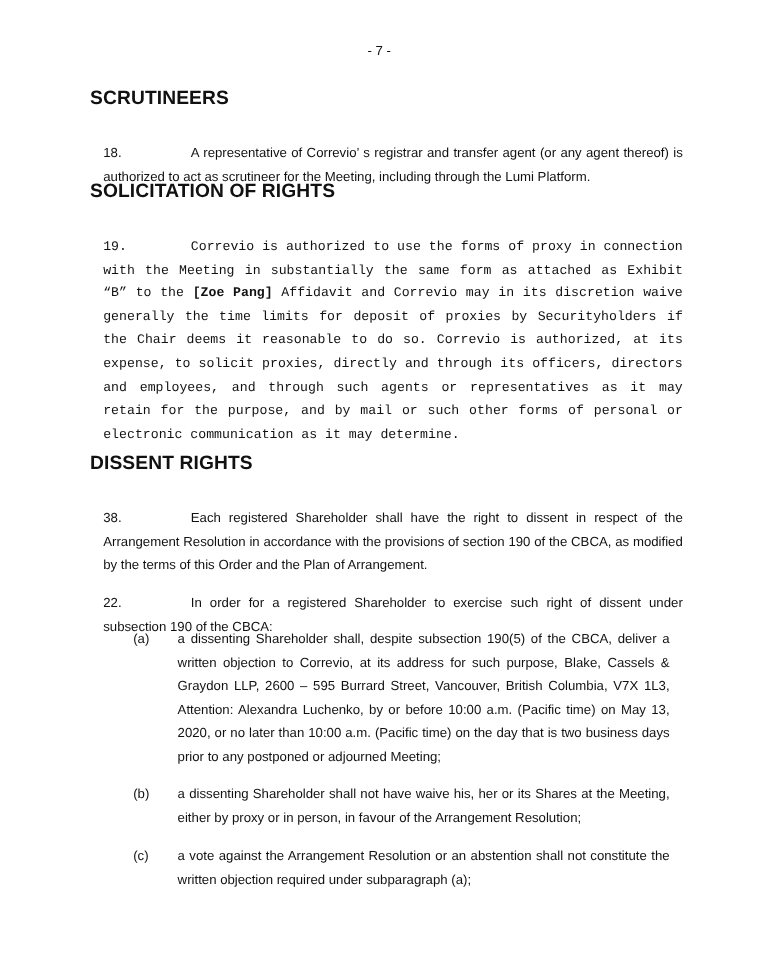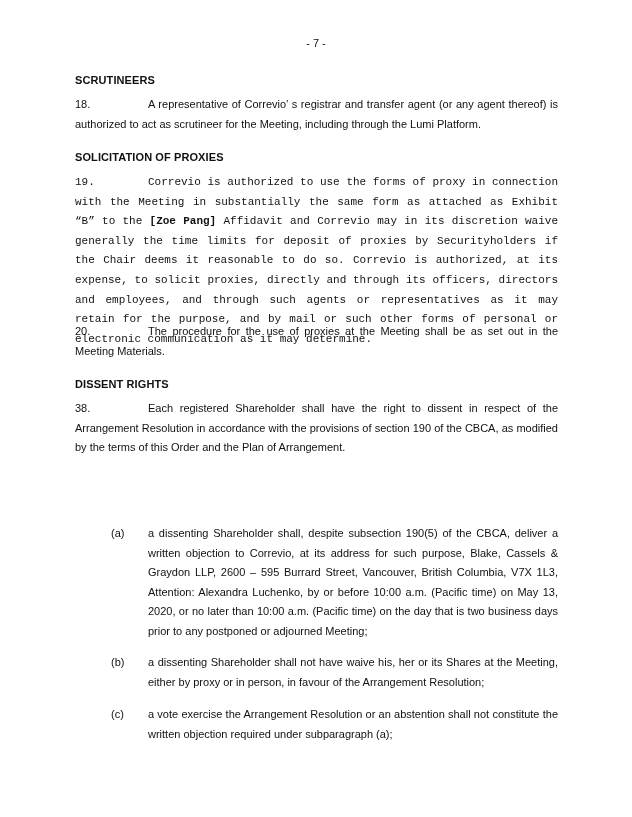--- a/index.html
+++ b/index.html
@@ -1,62 +1,62 @@
 <!DOCTYPE html>
 <html><head>
 <meta charset="utf-8">
 <style>
   html, body { margin: 0; padding: 0; background: #ffffff; }
   body { width: 632px; height: 817px; position: relative; overflow: hidden;
          font-family: "Liberation Sans", sans-serif; color: #111; font-size: 11px; }
   .page { position: absolute; left: 0; top: 0; width: 632px; height: 817px; }
   .pnum { position: absolute; top: 37px; left: 0; width: 632px; text-align: center; font-size: 11px; }
-  .heading { position: absolute; left: 75px; font-weight: bold; font-size: 11px; letter-spacing: 0.1px; }
-  .para { position: absolute; left: 75px; width: 483px; line-height: 19.6px; text-align: justify; font-size: 11px; }
+  .heading { position: absolute; left: 75px; font-weight: bold; font-size: 16px; letter-spacing: 0.1px; }
+  .para { position: absolute; left: 86px; width: 483px; line-height: 19.6px; text-align: justify; font-size: 11px; margin-top: 24px; }
   .para .num { display: inline-block; width: 73px; }
   .sub { position: absolute; left: 111px; width: 447px; line-height: 19.6px; font-size: 11px; }
   .sub .lbl { position: absolute; left: 0; top: 0; }
   .sub .txt { margin-left: 37px; text-align: justify; display: block; }
   .bold { font-weight: bold; }
 </style>
 </head>
 <body>
 
 <div class="page">
 
   <div class="pnum">- 7 -</div>
 
   <div class="heading" style="top:74px;">SCRUTINEERS</div>
   <div class="para" style="top:95px;">
     <span class="num">18.</span><span>A representative of Correvio’ s registrar and transfer agent (or any agent thereof) is authorized to act as scrutineer for the Meeting, including through the Lumi Platform.</span>
   </div>
 
-  <div class="heading" style="top:151px;">SOLICITATION OF PROXIES</div>
+  <div class="heading" style="top:151px;">SOLICITATION OF RIGHTS</div>
   <div class="para" style="top:173px;font-family:Liberation Mono, monospace;">
     <span class="num">19.</span><span>Correvio is authorized to use the forms of proxy in connection with the Meeting in substantially the same form as attached as Exhibit “B” to the </span><span class="bold">[Zoe Pang]</span><span> Affidavit and Correvio may in its discretion waive generally the time limits for deposit of proxies by Securityholders if the Chair deems it reasonable to do so.  Correvio is authorized, at its expense, to solicit proxies, directly and through its officers, directors and employees, and through such agents or representatives as it may retain for the purpose, and by mail or such other forms of personal or electronic communication as it may determine.</span>
   </div>
 
-  <div class="para" style="top:322px;">
-    <span class="num">20.</span><span>The procedure for the use of proxies at the Meeting shall be as set out in the Meeting Materials.</span>
-  </div>
 
   <div class="heading" style="top:378px;">DISSENT RIGHTS</div>
   <div class="para" style="top:399px;">
     <span class="num">38.</span><span>Each registered Shareholder shall have the right to dissent in respect of the Arrangement Resolution in accordance with the provisions of section 190 of the CBCA, as modified by the terms of this Order and the Plan of Arrangement.</span>
   </div>
 
+  <div class="para" style="top:470px;">
+    <span class="num">22.</span><span>In order for a registered Shareholder to exercise such right of dissent under subsection 190 of the CBCA:</span>
+  </div>
 
   <div class="sub" style="top:524px;">
     <span class="lbl">(a)</span>
     <span class="txt">a dissenting Shareholder shall, despite subsection 190(5) of the CBCA, deliver a written objection to Correvio, at its address for such purpose, Blake, Cassels &amp; Graydon LLP, 2600 – 595 Burrard Street, Vancouver, British Columbia, V7X 1L3, Attention: Alexandra Luchenko, by or before 10:00 a.m. (Pacific time) on May 13, 2020, or no later than 10:00 a.m. (Pacific time) on the day that is two business days prior to any postponed or adjourned Meeting;</span>
   </div>
 
   <div class="sub" style="top:653px;">
     <span class="lbl">(b)</span>
     <span class="txt">a dissenting Shareholder shall not have waive his, her or its Shares at the Meeting, either by proxy or in person, in favour of the Arrangement Resolution;</span>
   </div>
 
   <div class="sub" style="top:705px;">
     <span class="lbl">(c)</span>
-    <span class="txt">a vote exercise the Arrangement Resolution or an abstention shall not constitute the written objection required under subparagraph (a);</span>
+    <span class="txt">a vote against the Arrangement Resolution or an abstention shall not constitute the written objection required under subparagraph (a);</span>
   </div>
 
 </div>
 
 </body></html>

